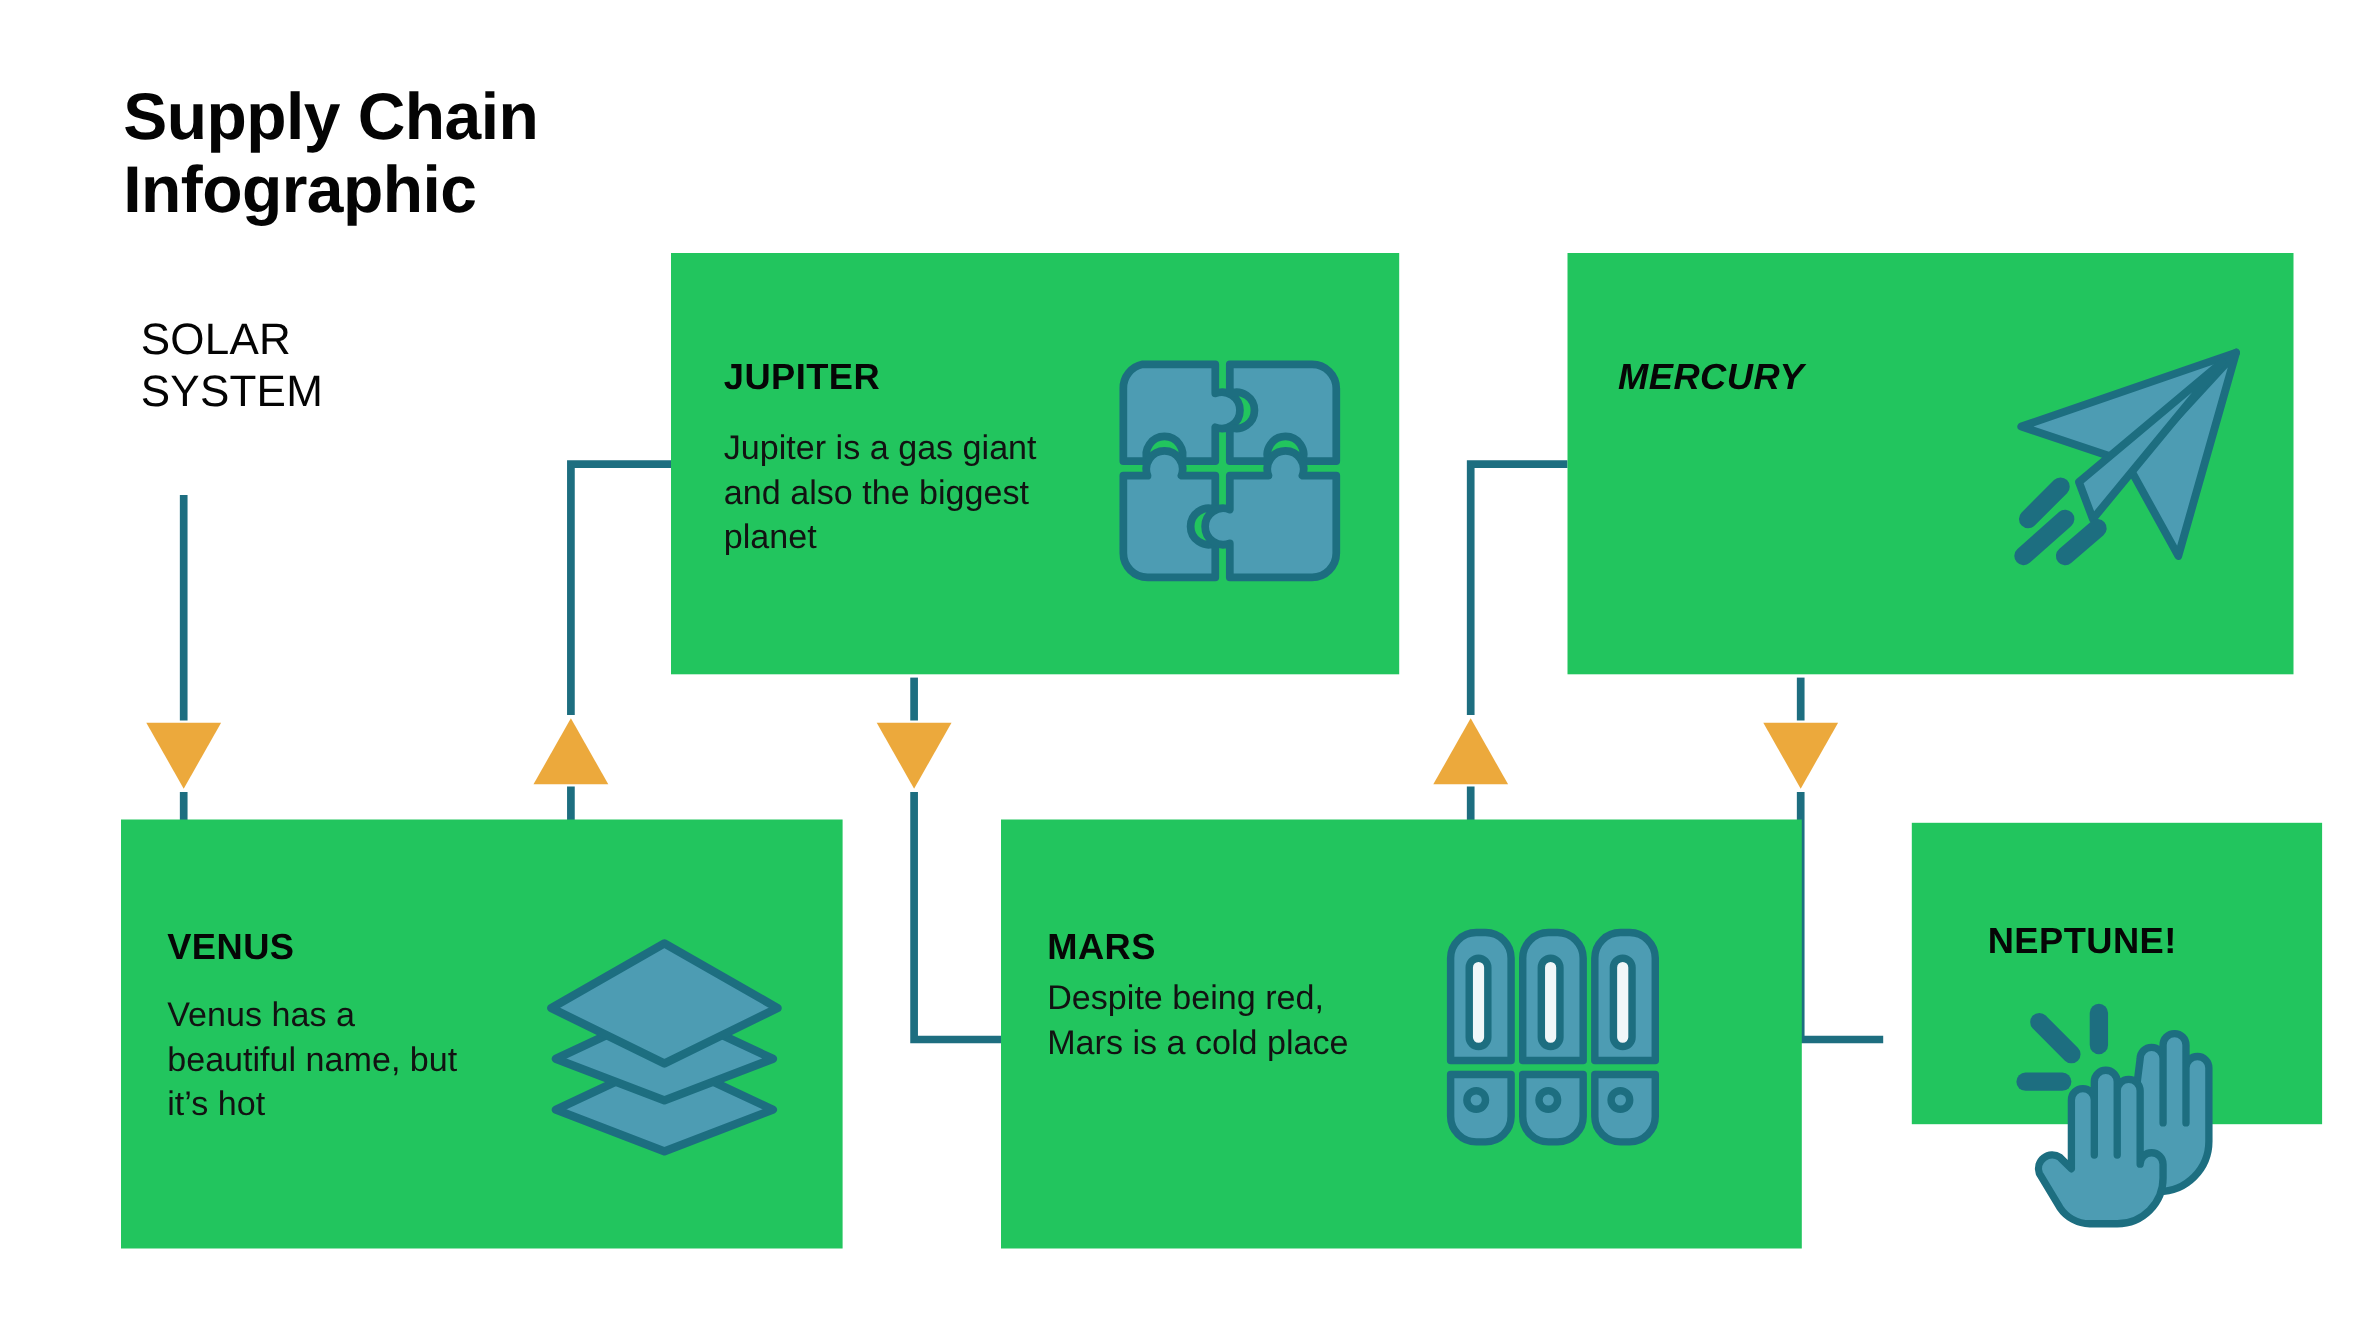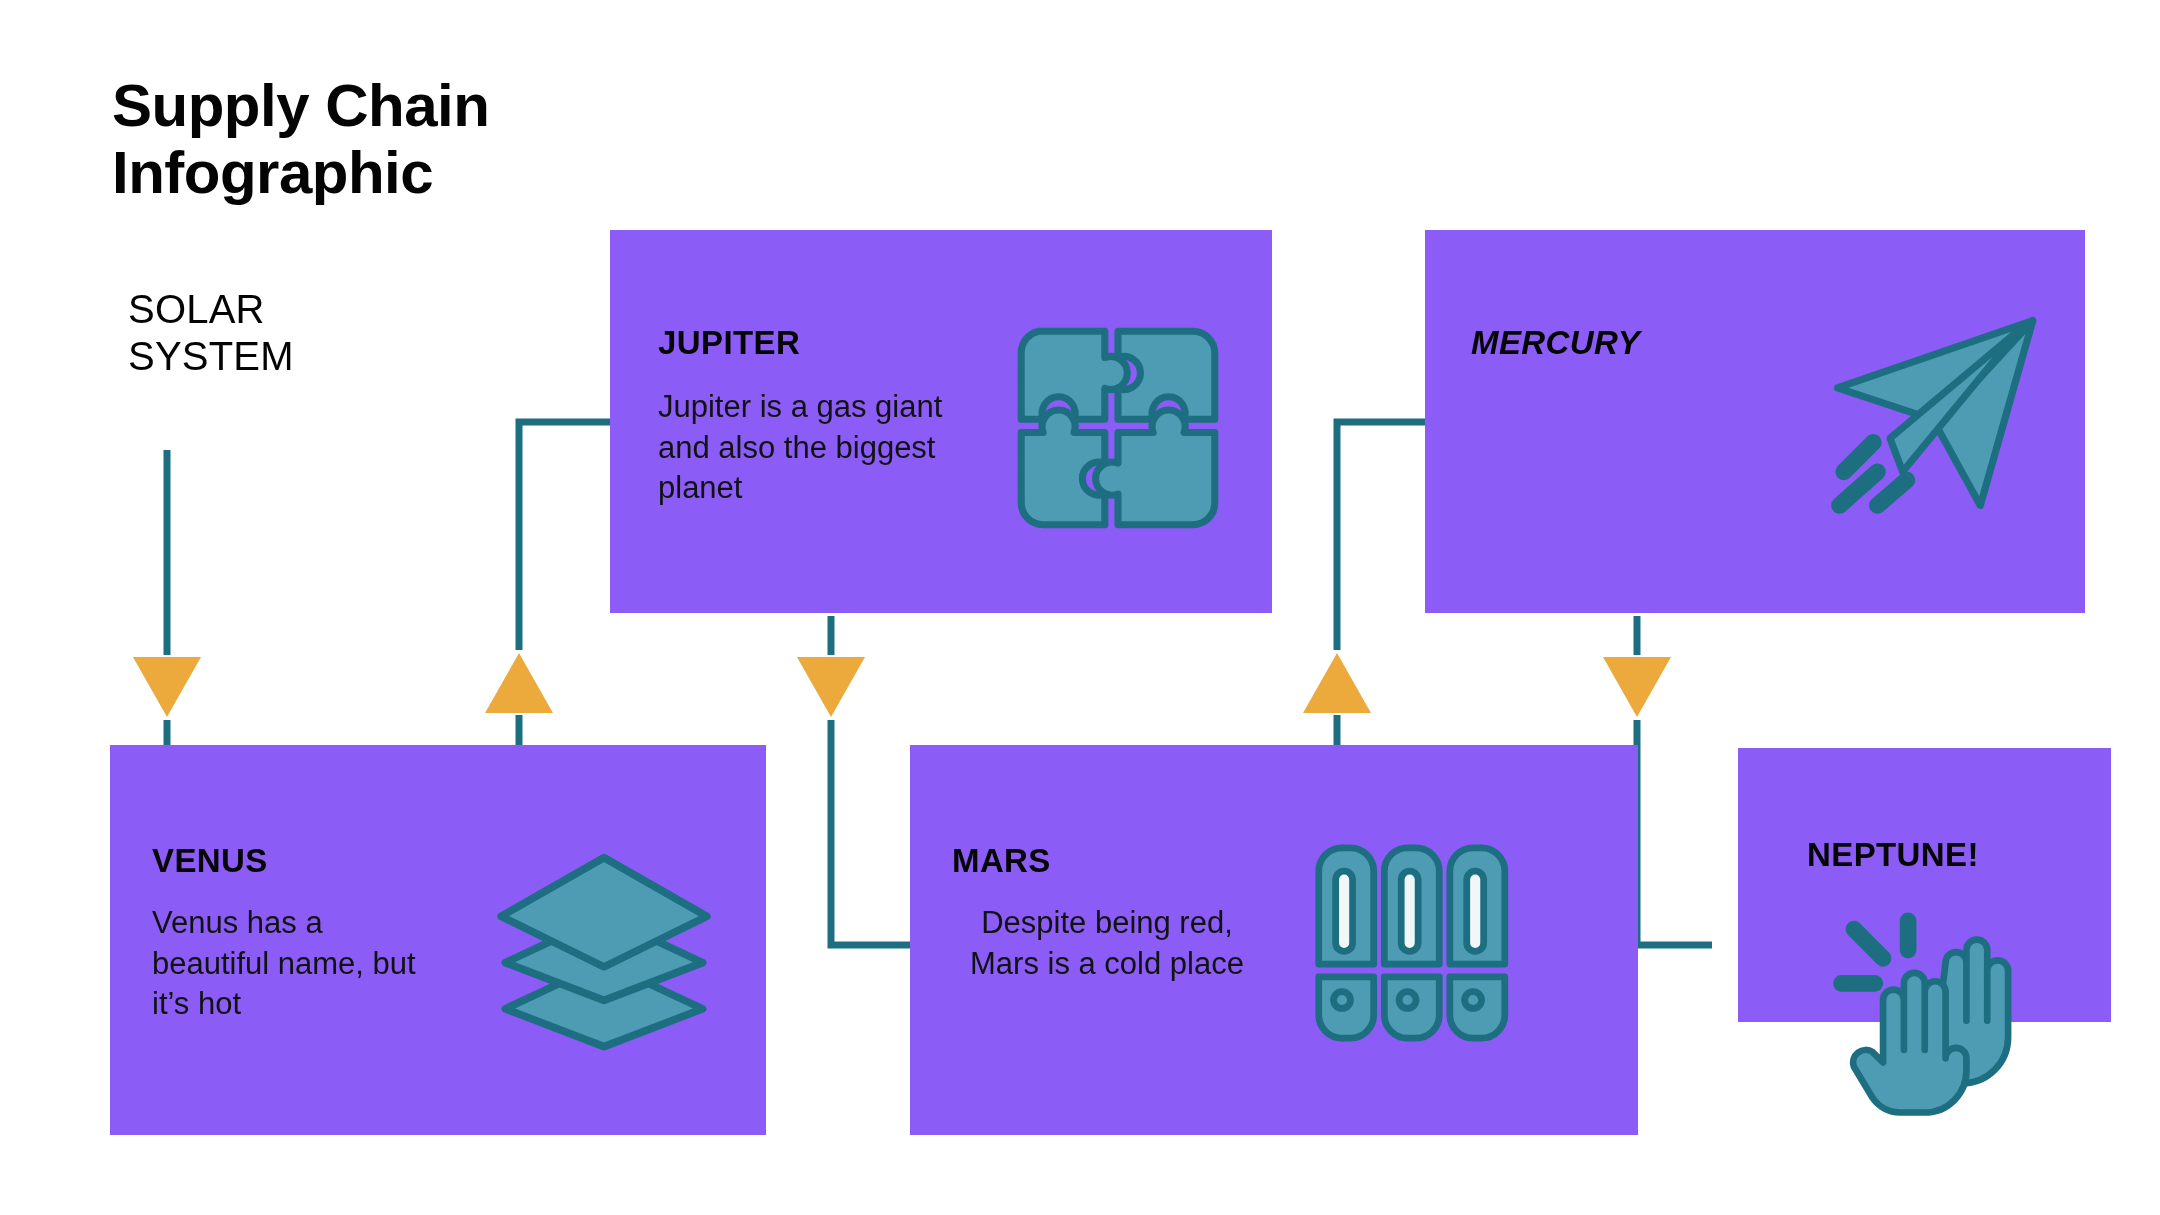--- a/index.html
+++ b/index.html
@@ -22,21 +22,21 @@
   
   .root-label{
     position:absolute;left:128px;top:286px;width:340px;
     font-size:40px;font-weight:normal;line-height:1.18;
     color:#040404;letter-spacing:0.2px;
   }
 
   
   .card{
     position:absolute;
-    background:#8b5cf6;
+    background:#22c55e;
     box-sizing:border-box;
   }
   .card-title{
     position:absolute;
     font-size:33px;font-weight:bold;color:#060606;
     letter-spacing:0.4px;
     white-space:nowrap;
   }
   .card-desc{
     position:absolute;
@@ -58,21 +58,21 @@
 
   #mercury-title {left:46px; top:94px;font-style:italic;}
   #mercury-desc  {left:46px; top:157px; width:300px;}
   #mercury-icon  {left:400px;top:78px;  width:235px;height:210px;}
 
   #venus-title   {left:42px; top:97px;}
   #venus-desc    {left:42px; top:158px; width:290px;}
   #venus-icon    {left:378px;top:100px; width:232px;height:210px;}
 
   #mars-title    {left:42px; top:97px;}
-  #mars-desc     {left:42px; top:158px; width:310px;text-align:center;}
+  #mars-desc     {left:42px; top:142px; width:310px;}
   #mars-icon     {left:400px;top:88px;  width:212px;height:222px;}
 
   #neptune-title {left:69px; top:88px;}
   #neptune-icon  {left:78px; top:152px; width:230px;height:225px;}
 
   
   .conn-svg{position:absolute;left:0;top:0;width:2160px;height:1215px;pointer-events:none;}
 </style>
 </head>
 <body>

